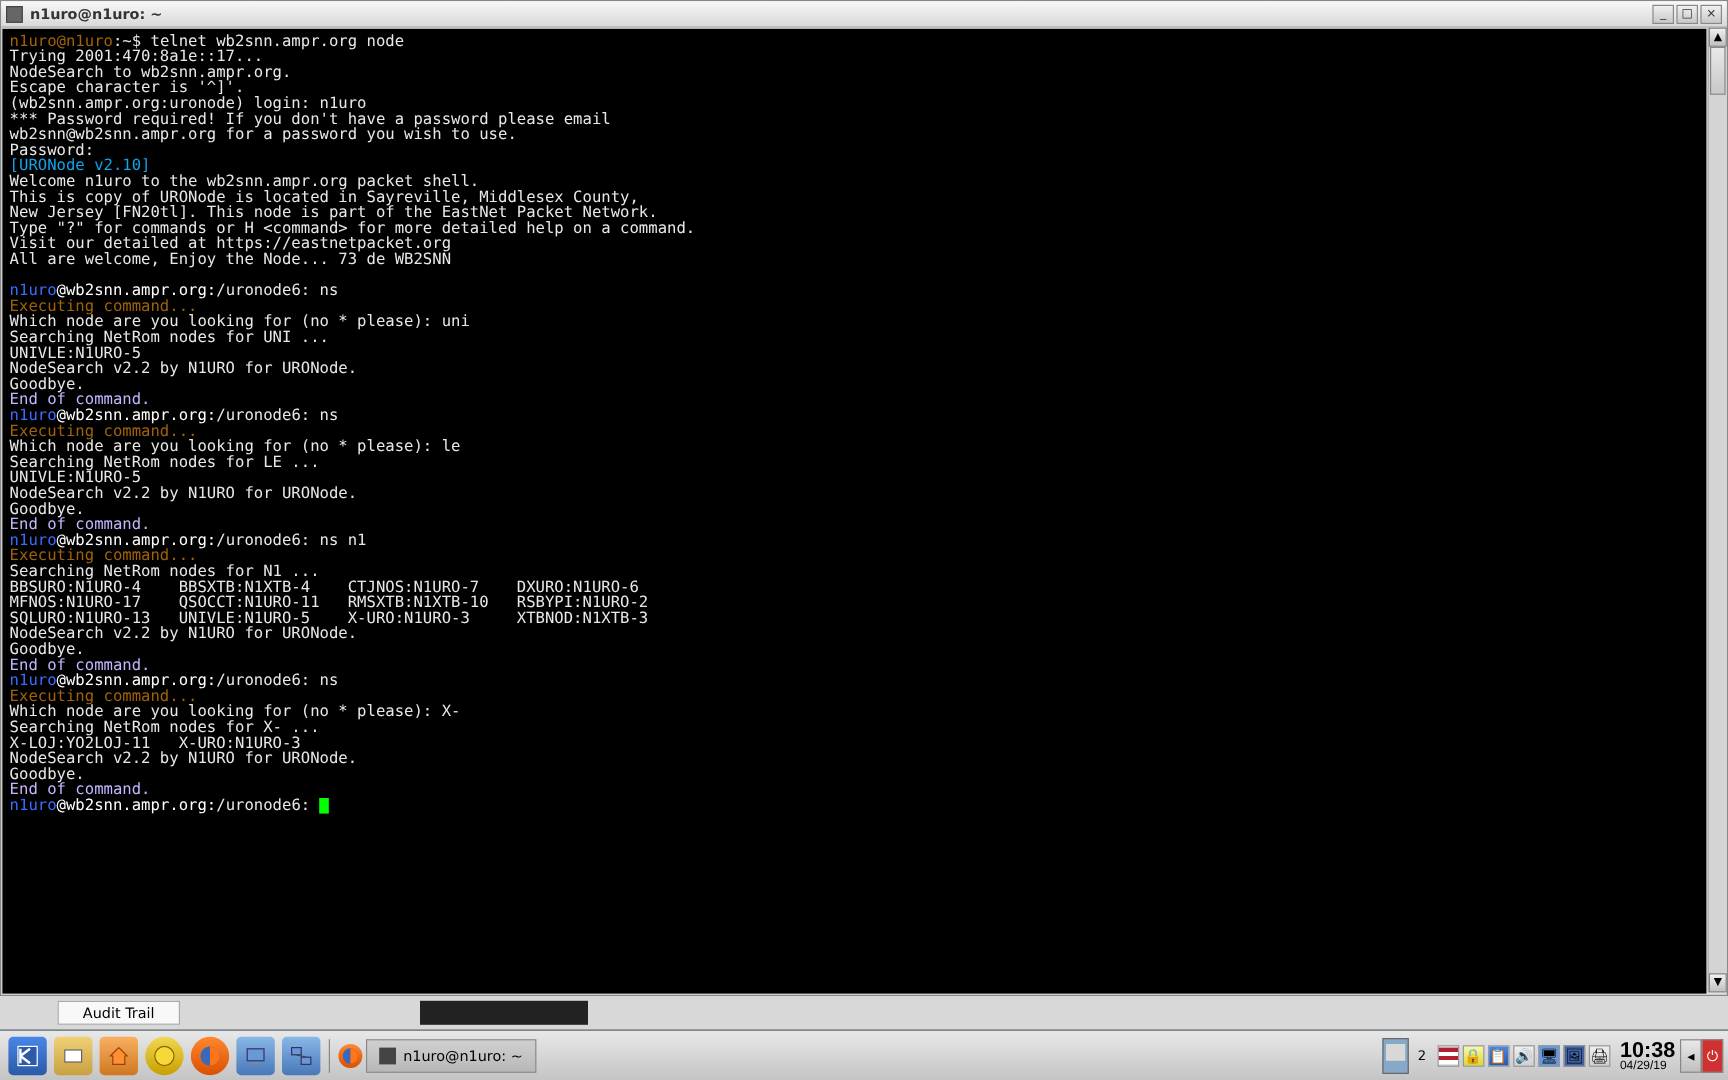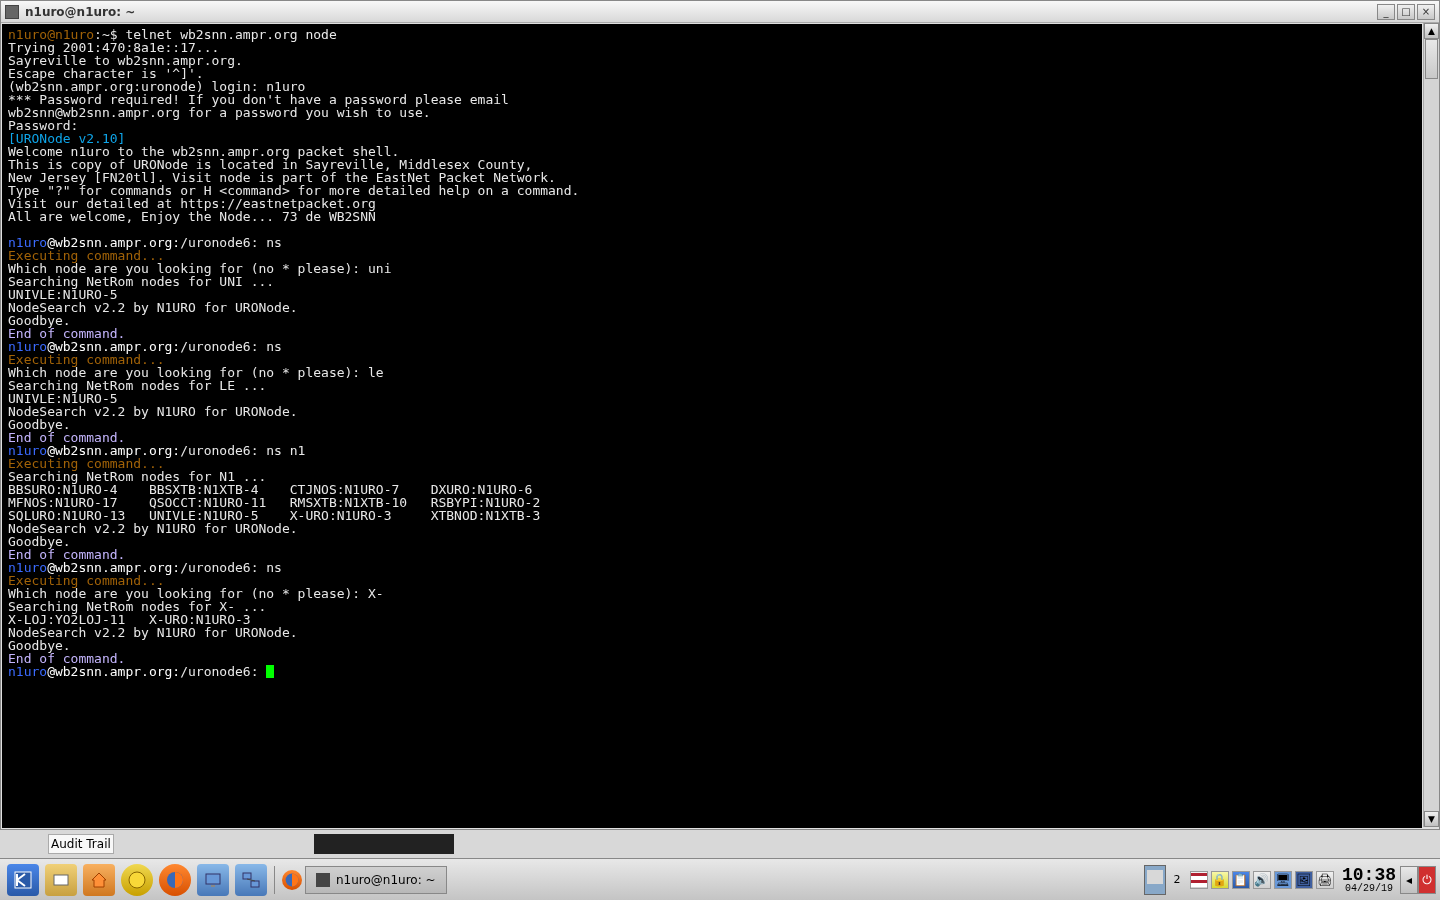--- a/index.html
+++ b/index.html
@@ -108,21 +108,21 @@
   height: 28px;
   width:100%;
   display:flex;
   align-items:center;
   background: #d8d8d8;
   font-size:12px;
 }
 .back-tab {
   background:#f8f8f8;
   border:1px solid #aaa;
-  padding:2px 2px;
+  padding:2px 20px;
   margin-left:48px;
 }
 .dark-slot {
   width:140px;height:20px;
   background:#222;
   margin-left:200px;
 }
 
 
 .taskbar {
@@ -185,24 +185,24 @@
   width:22px;height:30px;
   background:#4878a8;
   border:1px solid #666;
   color:white;font-size:11px;
   display:flex;align-items:flex-end;justify-content:center;
   padding-bottom:1px;
   margin:0 2px;
 }
 
 .clock {
-  font-family:Liberation Mono, monospace;
+  font-family:Liberation Sans, sans-serif;
   font-size:18px;
   font-weight:bold;
-  text-align:center;
+  text-align:left;
   line-height:1;
   padding:0 4px;
 }
 .clock .date { font-size:10px; font-weight:normal; }
 
 .tray-box {
   width:18px;height:28px;
   border:1px solid #888;
   background:linear-gradient(to bottom,#e8e8e8,#c0c0c0);
   display:flex;align-items:center;justify-content:center;
@@ -218,30 +218,30 @@
     <div class="title-text">n1uro@n1uro: ~</div>
     <div class="win-controls">
       <div class="win-btn">_</div>
       <div class="win-btn">□</div>
       <div class="win-btn">×</div>
     </div>
   </div>
 
   <div class="terminal"><span class="c-green"><span>n1uro@n1uro</span></span><span class="c-white">:~$ </span><span class="c-white">telnet wb2snn.ampr.org node</span>
 <span class="c-white">Trying 2001:470:8a1e::17...</span>
-<span class="c-white">Sayreville to wb2snn.ampr.org.</span>
+<span class="c-white">NodeSearch to wb2snn.ampr.org.</span>
 <span class="c-white">Escape character is '^]'.</span>
 <span class="c-white">(wb2snn.ampr.org:uronode) login: n1uro</span>
 <span class="c-white">*** Password required! If you don't have a password please email</span>
 <span class="c-white">wb2snn@wb2snn.ampr.org for a password you wish to use.</span>
 <span class="c-white">Password:</span>
 <span class="c-cyan">[URONode v2.10]</span>
 <span class="c-white">Welcome n1uro to the wb2snn.ampr.org packet shell.</span>
 <span class="c-white">This is copy of URONode is located in Sayreville, Middlesex County,</span>
-<span class="c-white">New Jersey [FN20tl]. Visit node is part of the EastNet Packet Network.</span>
+<span class="c-white">New Jersey [FN20tl]. This node is part of the EastNet Packet Network.</span>
 <span class="c-white">Type "?" for commands or H &lt;command&gt; for more detailed help on a command.</span>
 <span class="c-white">Visit our detailed at https://eastnetpacket.org</span>
 <span class="c-white">All are welcome, Enjoy the Node... 73 de WB2SNN</span>
 
 <span class="c-blue">n1uro</span><span class="c-purple">@wb2snn.ampr.org:</span><span class="c-white">/uronode6: </span><span class="c-white">ns</span>
 <span class="c-green">Executing command...</span>
 <span class="c-white">Which node are you looking for (no * please): uni</span>
 <span class="c-white">Searching NetRom nodes for UNI ...</span>
 <span class="c-white">UNIVLE:N1URO-5</span>
 <span class="c-white">NodeSearch v2.2 by N1URO for URONode.</span>

